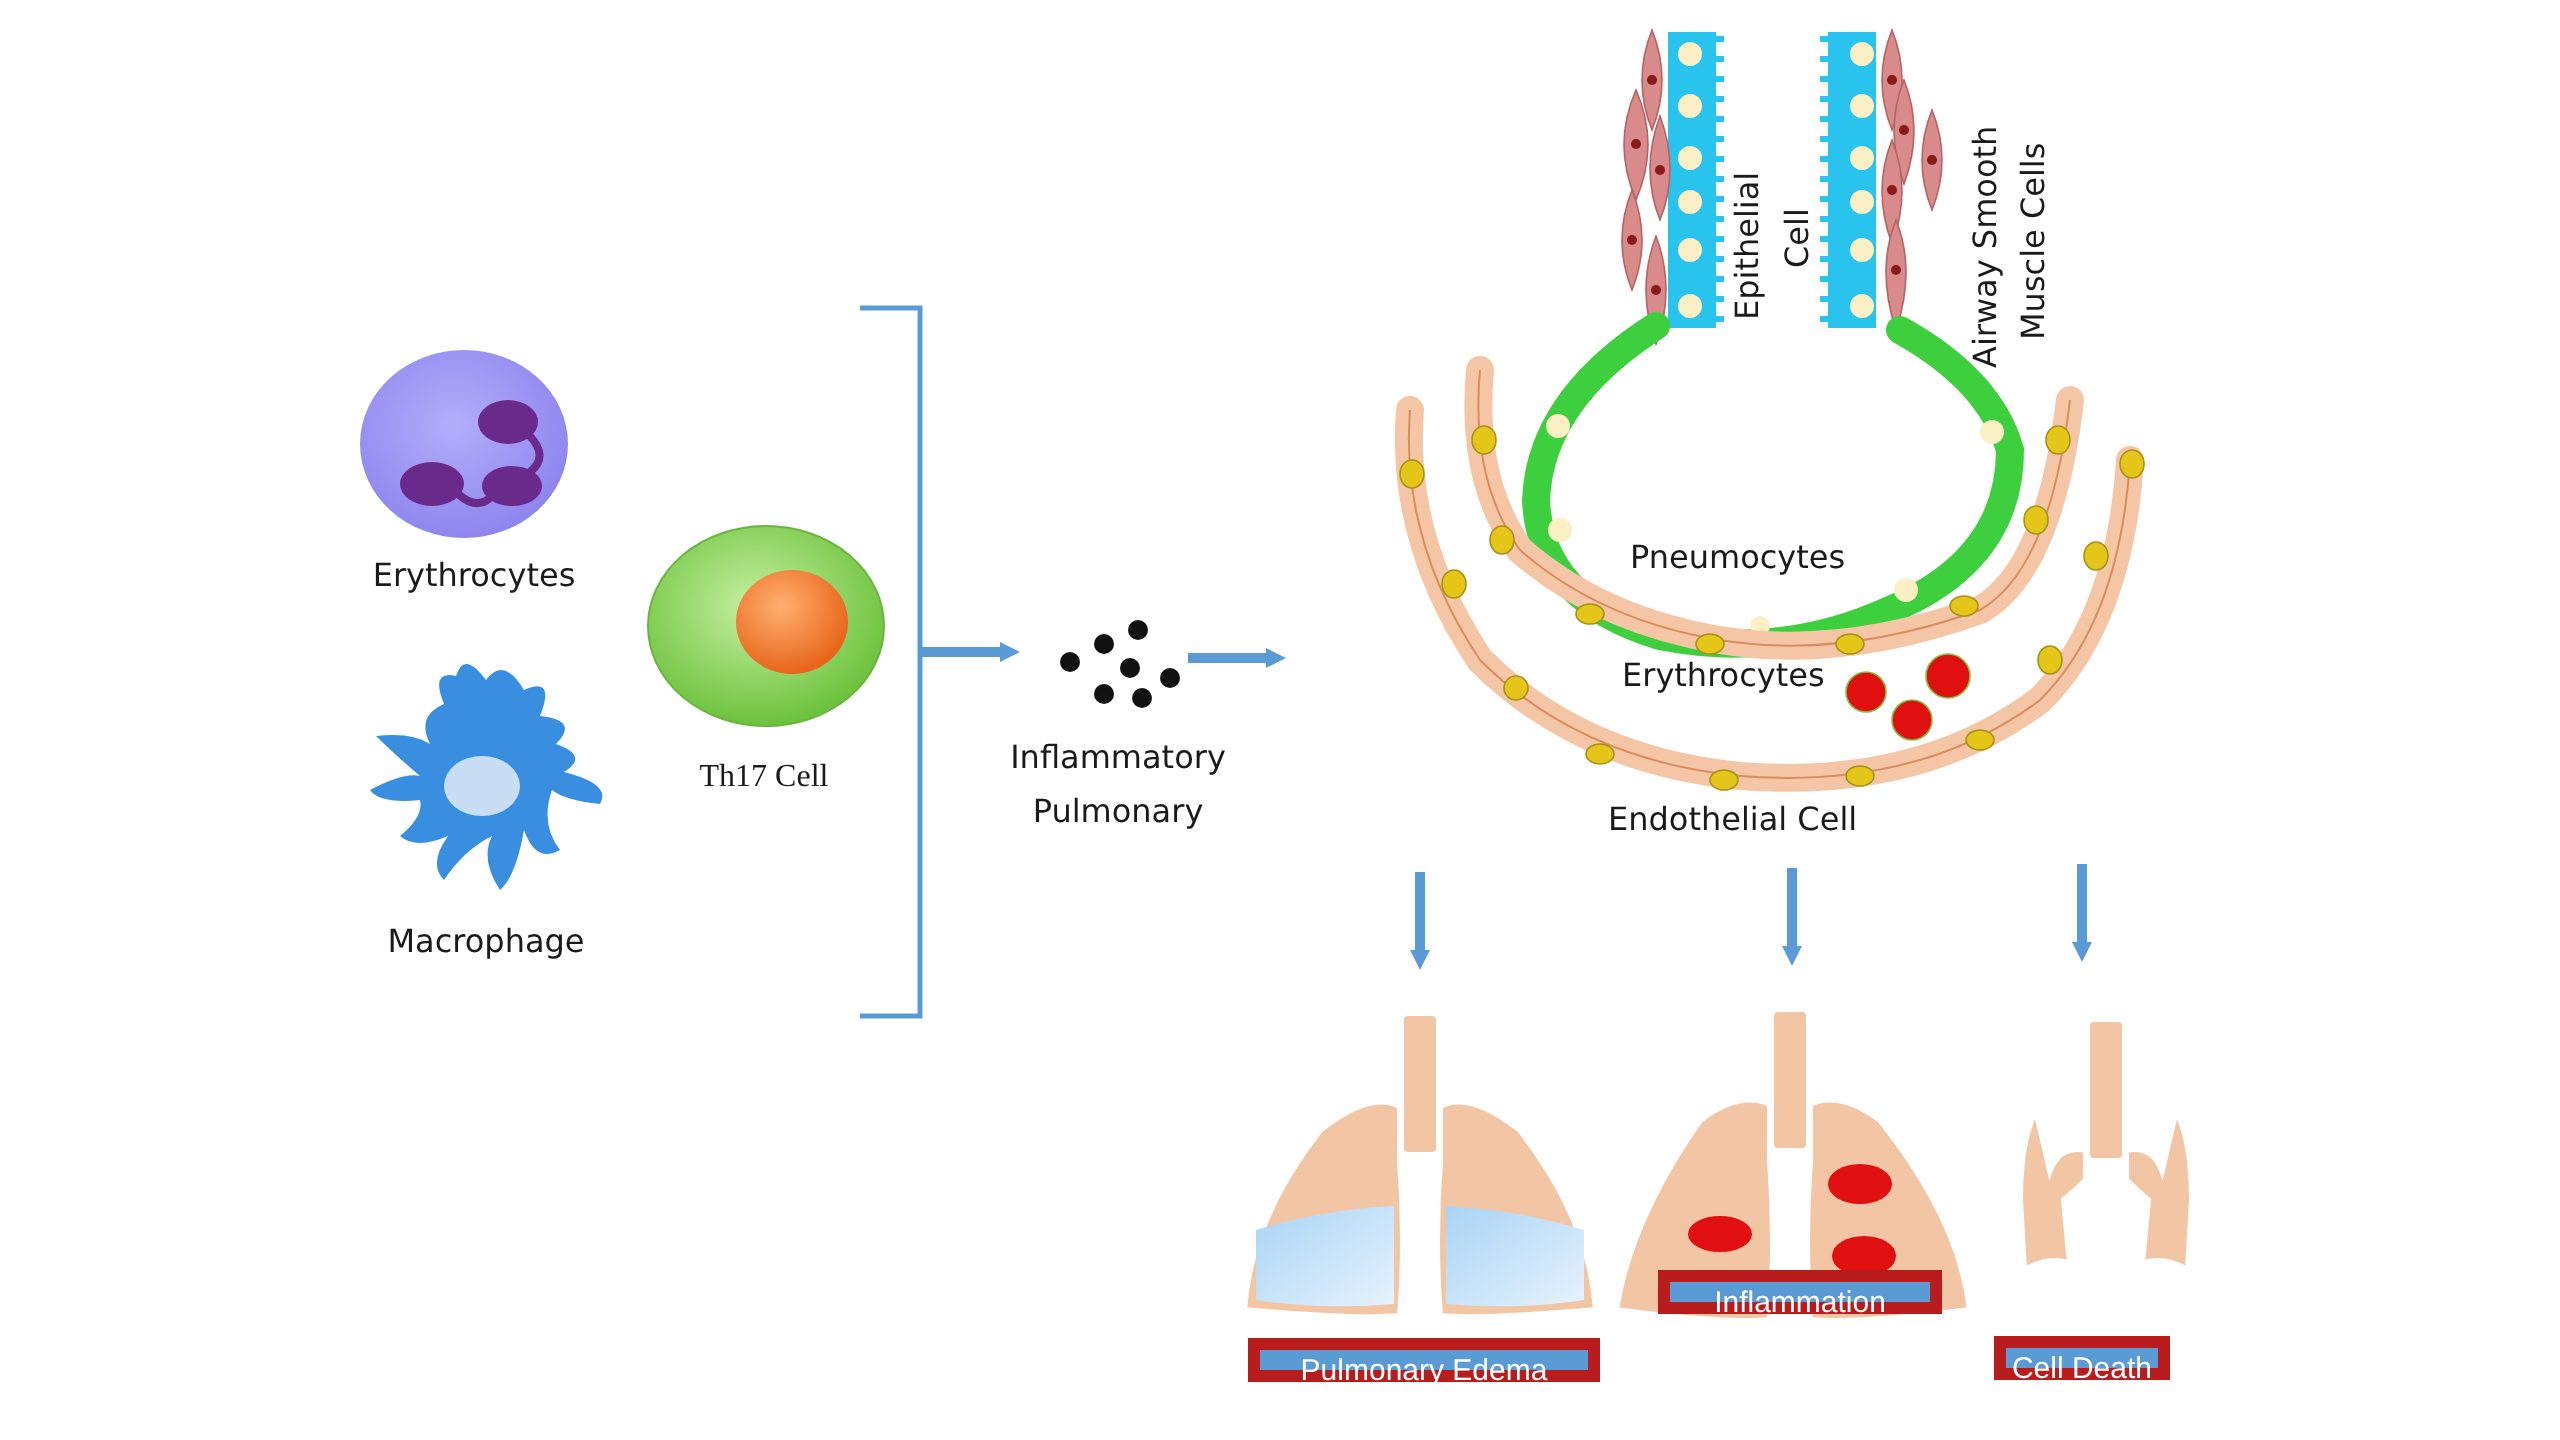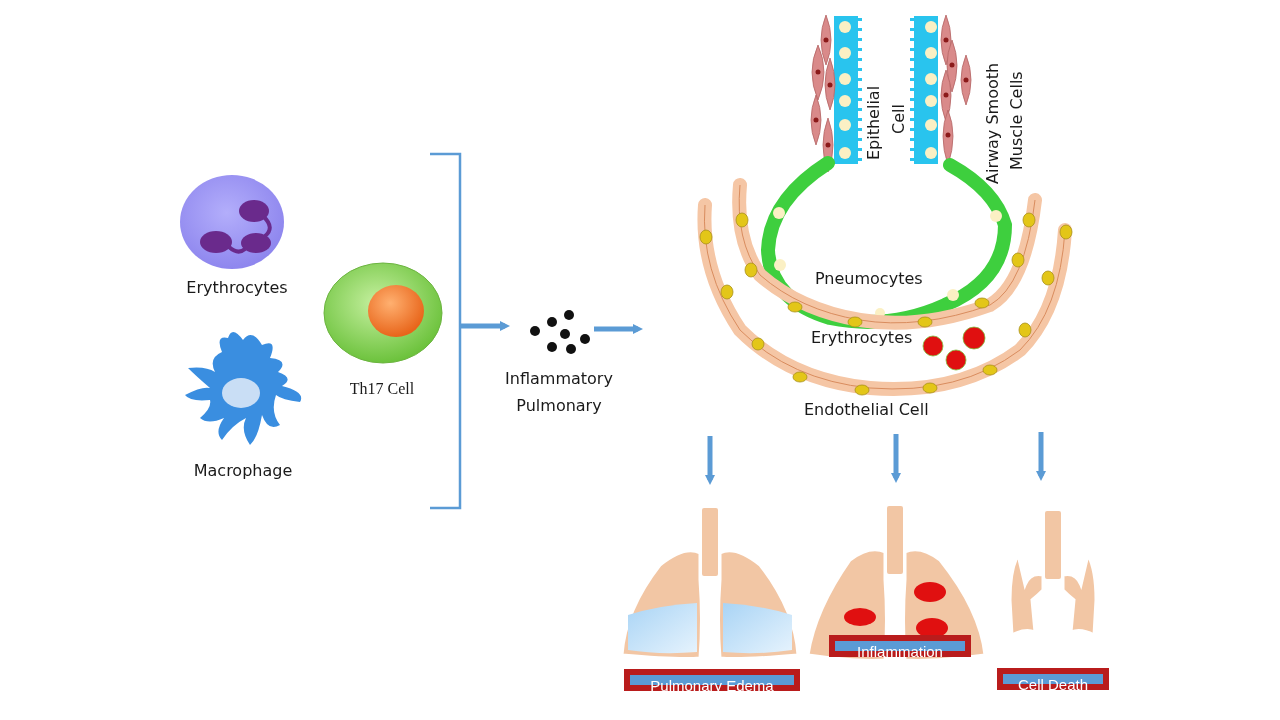--- a/index.html
+++ b/index.html
@@ -254,13 +254,13 @@
 <div class="vlbl" style="left:889px; top:134px;">Cell</div>
 <div class="vlbl" style="left:983px; top:184px;">Airway Smooth</div>
 <div class="vlbl" style="left:1007px; top:170px;">Muscle Cells</div>
 
 <div class="lbl" style="left:815px; top:269px;text-align:right;">Pneumocytes</div>
 <div class="lbl" style="left:811px; top:328px;">Erythrocytes</div>
 <div class="lbl" style="left:804px; top:400px;">Endothelial Cell</div>
 
 <div class="outcome-box" style="left:624px; top:669px; width:176px;">Pulmonary Edema</div>
 <div class="outcome-box" style="left:829px; top:635px; width:142px;">Inflammation</div>
-<div class="outcome-box" style="left:997px; top:668px; width:112px;">Cell Death</div>
+<div class="outcome-box" style="left:997px; top:668px; width:88px;">Cell Death</div>
 
 </body></html>

